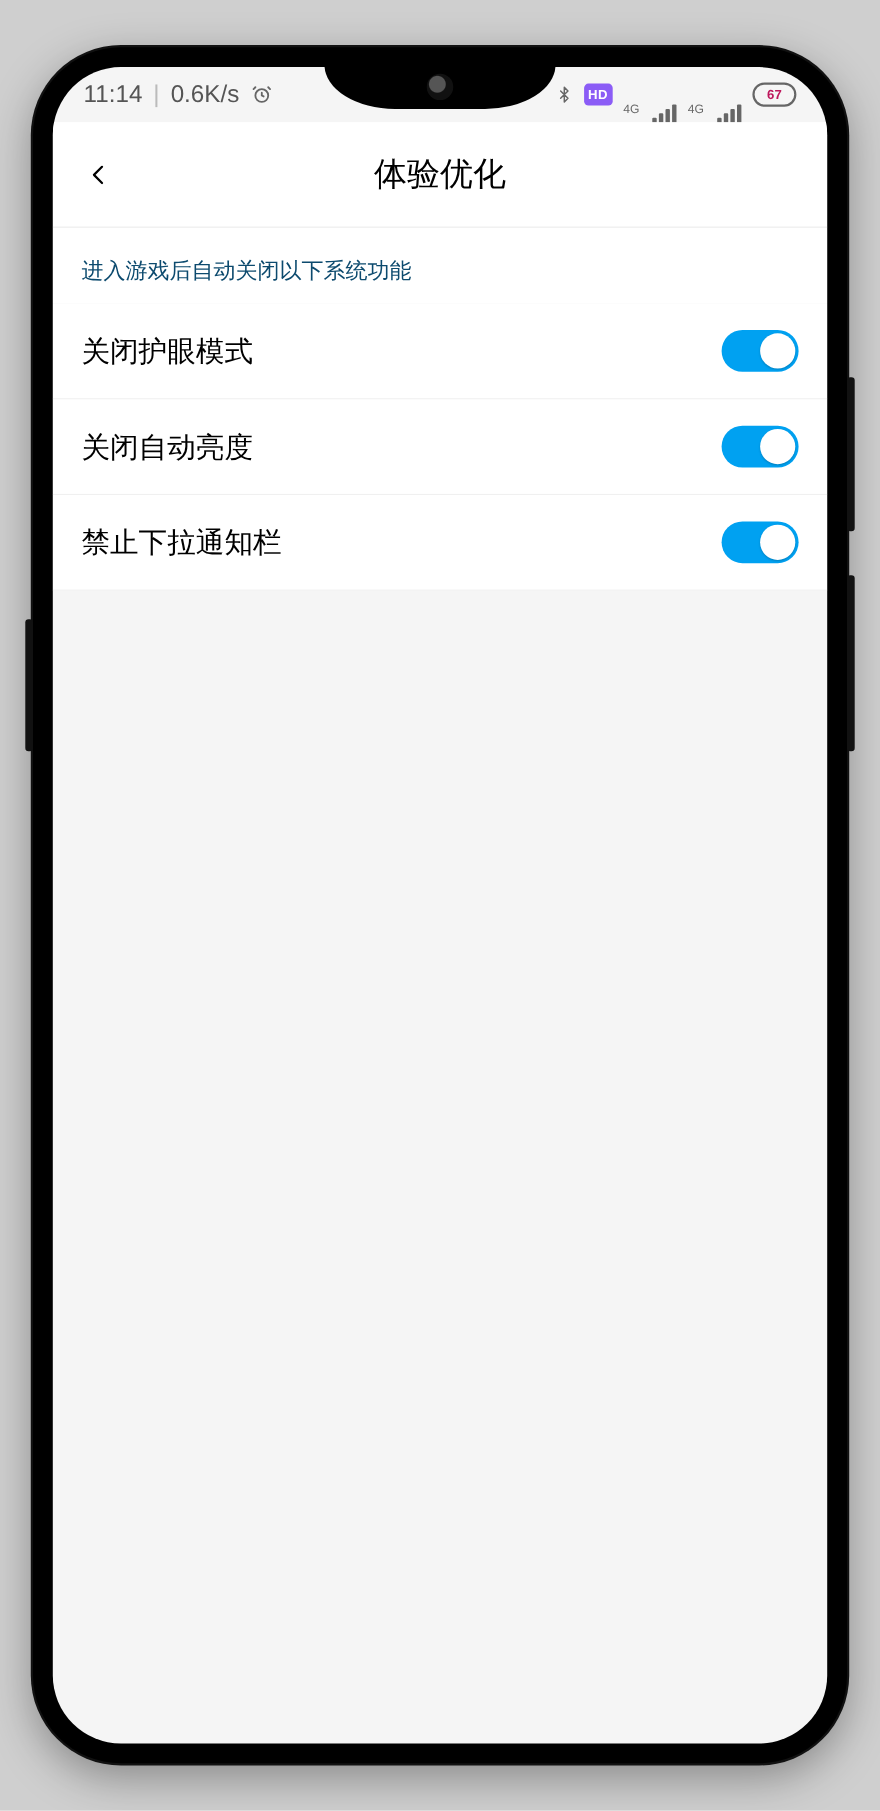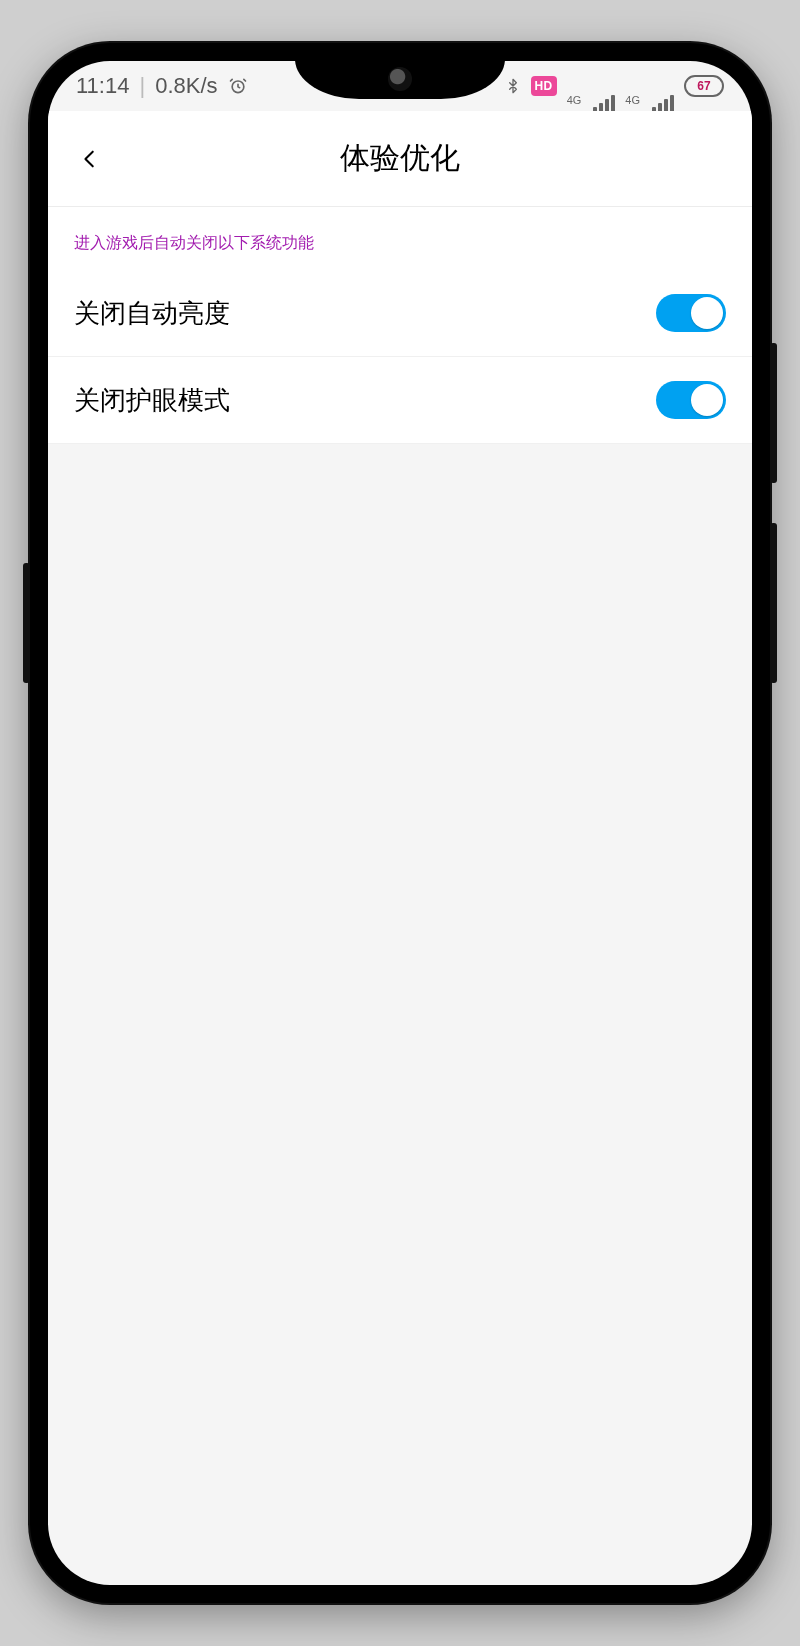--- a/index.html
+++ b/index.html
@@ -85,21 +85,21 @@
     }
     .sb-left { display: flex; align-items: center; gap: 10px; justify-content: flex-end; }
     .sb-left .sep { color: #bbb; }
     .sb-right { display: flex; align-items: center; gap: 10px; }
 
     .icon-bt svg, .icon-clock svg { display:block; }
 
     .hd-badge {
       display:inline-flex; align-items:center; justify-content:center;
       min-width:26px; height:20px; padding:0 3px;
-      background:#ec4899; color:#fff; border-radius:4px;
+      background:#8b5cf6; color:#fff; border-radius:4px;
       font-size:12px; font-weight:700; letter-spacing:.5px;
     }
 
     .sig { display:inline-flex; align-items:flex-start; gap:12px;margin-top:36px; }
     .sig-label { font-size:11px; color:#666; line-height:1; display:flex; flex-direction:column; align-items:center; }
     .bars { display:inline-flex; align-items:flex-end; gap:2px; }
     .bars span { width:4px; background:#666; display:inline-block; border-radius:1px; }
     .bars span:nth-child(1){height:6px}
     .bars span:nth-child(2){height:10px}
     .bars span:nth-child(3){height:14px}
@@ -130,22 +130,22 @@
       left: 20px;
       width: 44px; height: 44px;
       display:flex; align-items:center; justify-content:center;
       color:#000;
     }
     .app-header .title { font-size: 30px; color:#000000; font-weight: 500; }
 
     
     .section-header {
       padding: 26px 26px 16px;
-      font-size: 16px;
-      color: #a21caf;
+      font-size: 20px;
+      color: #0c4a6e;
       background:#fff;
     }
 
     
     .list { background:#fff; }
     .row {
       display:flex; align-items:center; justify-content:space-between;
       padding: 24px 26px;
       border-bottom: 1px solid #f0f0f0;
     }
@@ -180,21 +180,21 @@
   <div class="side-btn left"></div>
 
   <div class="bezel">
     <div class="screen">
       <div class="notch"></div>
 
       <div class="statusbar">
         <div class="sb-left">
           <span>11:14</span>
           <span class="sep">|</span>
-          <span>0.8K/s</span>
+          <span>0.6K/s</span>
           <span class="icon-clock">
             <svg width="20" height="20" viewBox="0 0 24 24" fill="none" stroke="#666" stroke-width="2" stroke-linecap="round">
               <circle cx="12" cy="13" r="7"></circle>
               <path d="M12 10v3l2 1"></path>
               <path d="M5 4 3 6"></path>
                 <path d="M19 4l2 2"></path>
             </svg>
           </span>
         </div>
         <div class="sb-right">
@@ -236,27 +236,33 @@
             <polyline points="15 4 7 12 15 20"></polyline>
           </svg>
         </div>
         <div class="title">体验优化</div>
       </div>
 
       <div class="section-header">进入游戏后自动关闭以下系统功能</div>
 
       <div class="list">
         <div class="row">
+          <div class="label">关闭护眼模式</div>
+          <div class="toggle">
+              <div class="knob"></div>
+            </div>
+        </div>
+        <div class="row">
           <div class="label">关闭自动亮度</div>
           <div class="toggle">
               <div class="knob"></div>
             </div>
         </div>
         <div class="row">
-          <div class="label">关闭护眼模式</div>
+          <div class="label">禁止下拉通知栏</div>
           <div class="toggle">
               <div class="knob"></div>
             </div>
         </div>
       </div>
 
     </div>
   </div>
 </div>
 

